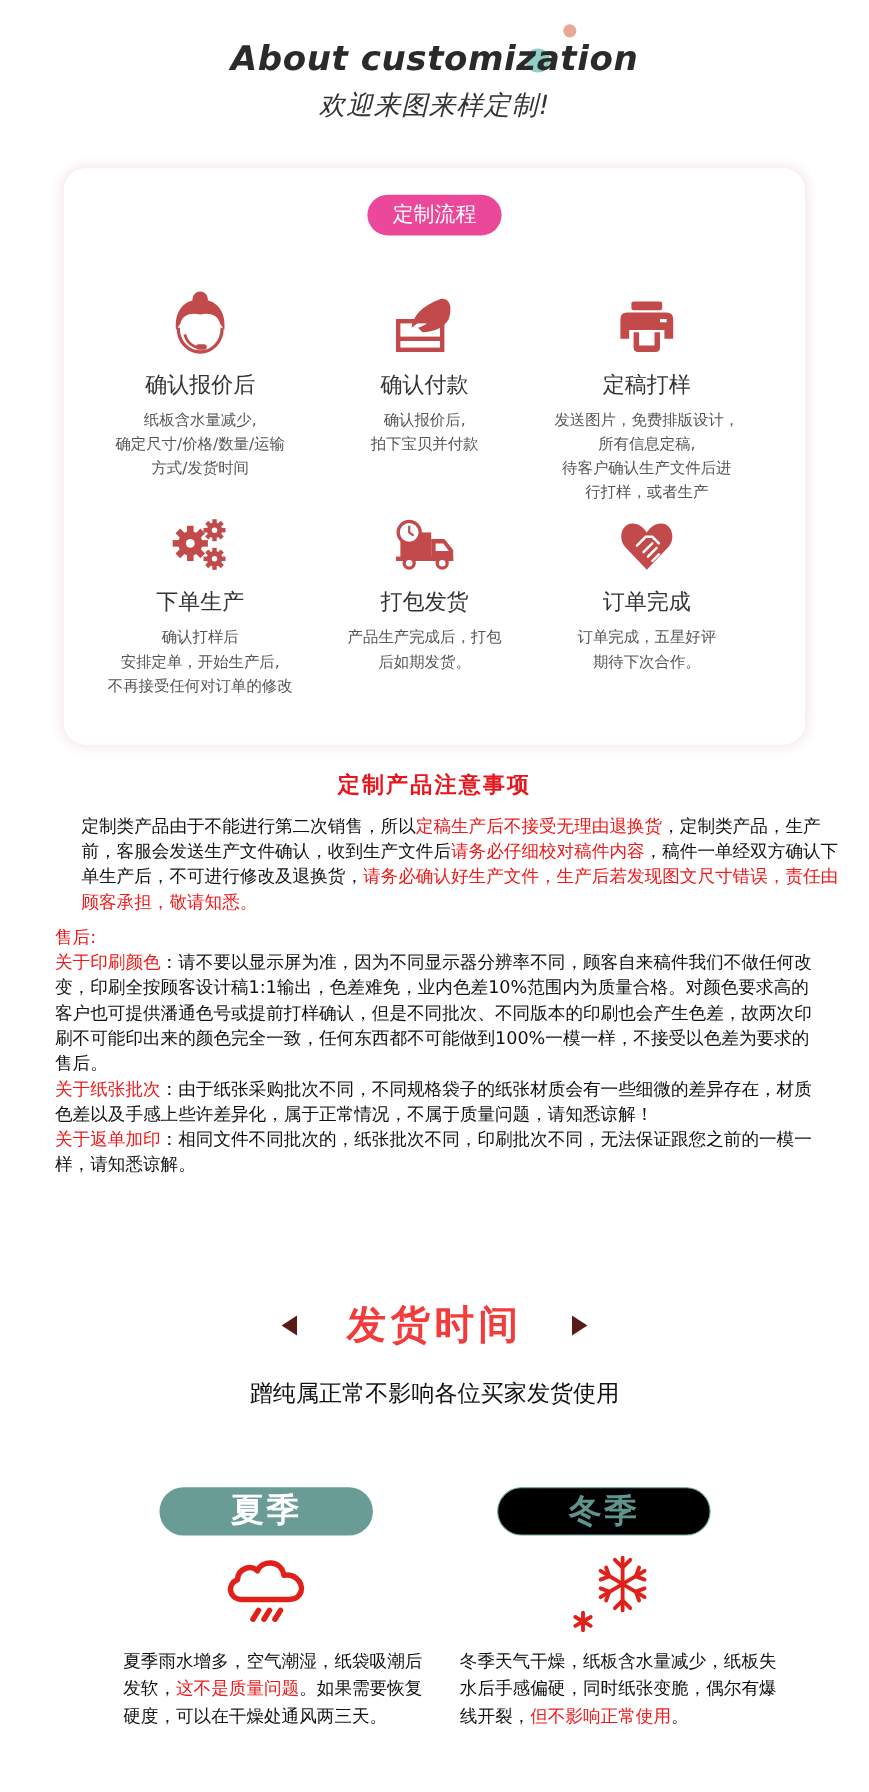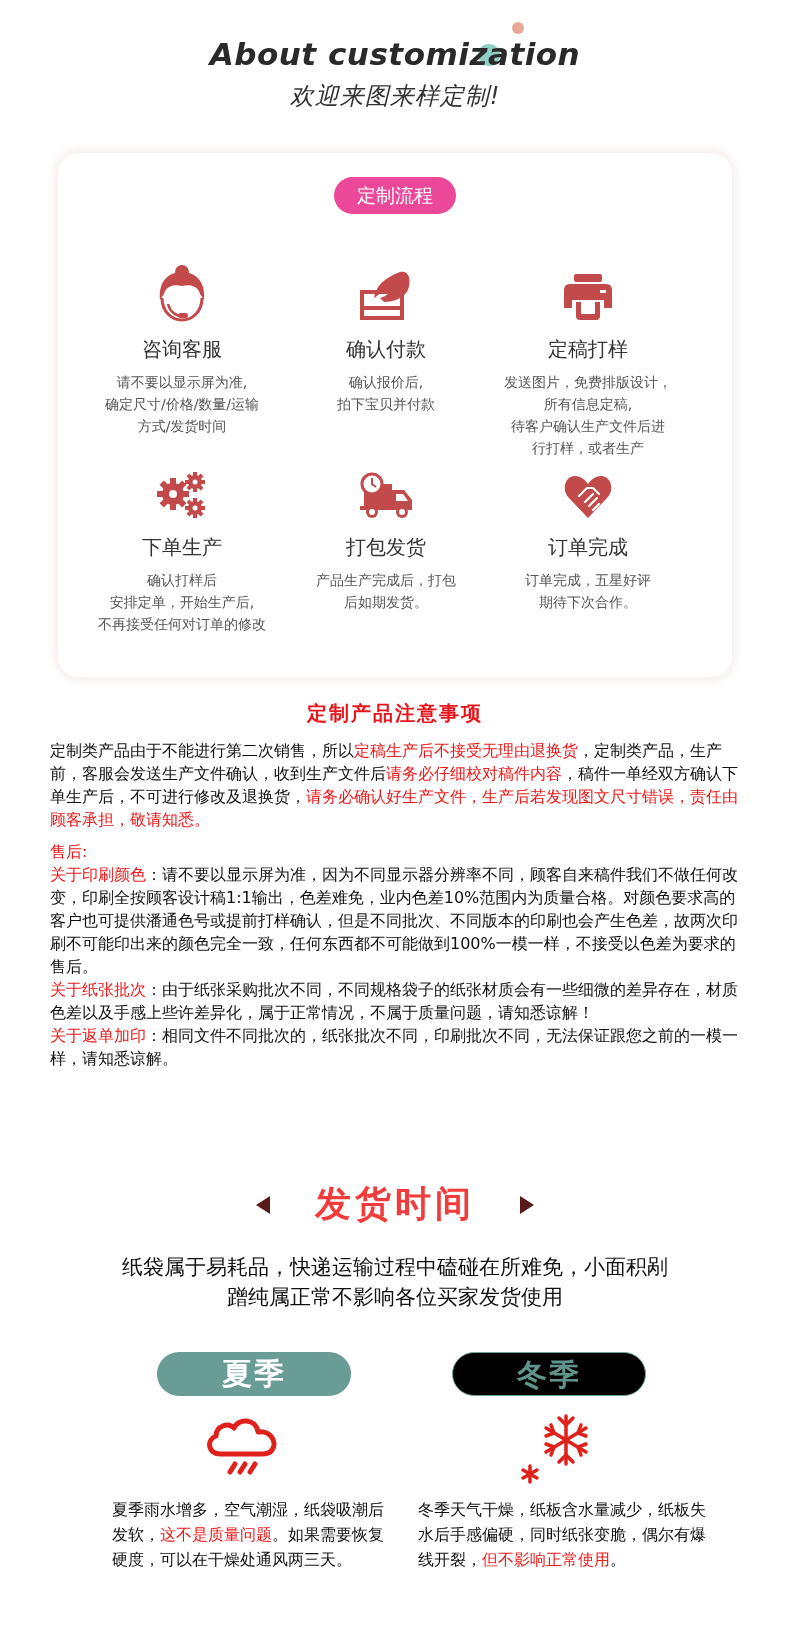--- a/index.html
+++ b/index.html
@@ -35,21 +35,21 @@
   .red { color:#f01818; }
 
   
   .tip-title { left:0; width:790px; top:1180px; text-align:center; color:#f33b3b; font-size:36px; font-weight:bold; letter-spacing:4px; }
   .arrow { top:1196px; width:0; height:0; border-top:9px solid transparent; border-bottom:9px solid transparent; }
   .arrow.l { left:256px; border-right:14px solid #5a1a1a; }
   .arrow.r { left:520px; border-left:14px solid #5a1a1a; }
   .tip-text { left:0; width:790px; top:1252px; text-align:center; font-size:21px; line-height:30px; color:#111; }
 
   .season { top:1352px; width:194px; height:44px; border-radius:22px; text-align:center; line-height:44px; font-size:30px; font-weight:bold; letter-spacing:2px; box-sizing:border-box; }
-  .summer { left:157px; background:#689c94; color:#fff; }
+  .summer { left:145px; background:#689c94; color:#fff; }
   .winter { left:452px; border:1.5px solid #6da39b; color:#5f948c; background:#000000; }
 
   .s-text { top:1497px; font-size:16px; line-height:25px; color:#111; }
 </style>
 </head>
 <body>
 
 <div class="abs dot-pink"></div>
 <div class="abs dot-teal"></div>
 <div class="abs h-en">About customization</div>
@@ -61,23 +61,23 @@
 <div class="abs step" style="left:72px; top:262px;">
   <div class="ic">
     <svg width="56" height="58" viewBox="0 0 56 58">
       <circle cx="28" cy="8" r="7" fill="#c24a4a"></circle>
       <path d="M6 36 C4 14 18 8 28 8 C38 8 52 14 50 36 L46 30 C44 22 36 20 28 22 C20 20 12 22 10 30 Z" fill="#c24a4a"></path>
       <path d="M8 34 C8 48 18 56 28 56 C38 56 48 48 48 34" fill="none" stroke="#c24a4a" stroke-width="3"></path>
       <path d="M14 40 C16 48 22 52 28 52" fill="none" stroke="#c24a4a" stroke-width="2.5"></path>
       <rect x="24" y="49" width="10" height="5" rx="2.5" fill="#c24a4a"></rect>
     </svg>
   </div>
-  <div class="t">咨询客服</div>
-  <div class="d">
-    <div>请不要以显示屏为准,</div>
+  <div class="t">确认报价后</div>
+  <div class="d">
+    <div>纸板含水量减少,</div>
     <div>确定尺寸/价格/数量/运输</div>
     <div>方式/发货时间</div>
   </div>
 </div>
 
 <div class="abs step" style="left:276px; top:262px;">
   <div class="ic">
     <svg width="56" height="54" viewBox="0 0 56 54">
       <rect x="4" y="24" width="40" height="26" fill="none" stroke="#c24a4a" stroke-width="4"></rect>
       <rect x="4" y="38" width="40" height="4" fill="#c24a4a"></rect>
@@ -174,35 +174,34 @@
     </svg>
   </div>
   <div class="t">订单完成</div>
   <div class="d">
     <div>订单完成，五星好评</div>
     <div>期待下次合作。</div>
   </div>
 </div>
 
 <div class="abs notice-title">定制产品注意事项</div>
-<div class="abs notice" style="top:739px;">
+<div class="abs notice" style="top:739px;margin-left:24px;">
   <span>定制类产品由于不能进行第二次销售，所以</span><span class="red">定稿生产后不接受无理由退换货</span><span>，定制类产品，生产前，客服会发送生产文件确认，收到生产文件后</span><span class="red">请务必仔细校对稿件内容</span><span>，稿件一单经双方确认下单生产后，不可进行修改及退换货，</span><span class="red">请务必确认好生产文件，生产后若发现图文尺寸错误，责任由顾客承担，敬请知悉。</span>
 </div>
 <div class="abs notice red" style="top:840px;">售后:</div>
 <div class="abs notice" style="top:863px;">
   <div><span class="red">关于印刷颜色</span><span>：请不要以显示屏为准，因为不同显示器分辨率不同，顾客自来稿件我们不做任何改变，印刷全按顾客设计稿1:1输出，色差难免，业内色差10%范围内为质量合格。对颜色要求高的客户也可提供潘通色号或提前打样确认，但是不同批次、不同版本的印刷也会产生色差，故两次印刷不可能印出来的颜色完全一致，任何东西都不可能做到100%一模一样，不接受以色差为要求的售后。</span></div>
   <div><span class="red">关于纸张批次</span><span>：由于纸张采购批次不同，不同规格袋子的纸张材质会有一些细微的差异存在，材质色差以及手感上些许差异化，属于正常情况，不属于质量问题，请知悉谅解！</span></div>
   <div><span class="red">关于返单加印</span><span>：相同文件不同批次的，纸张批次不同，印刷批次不同，无法保证跟您之前的一模一样，请知悉谅解。</span></div>
 </div>
 
 <div class="abs arrow l"></div>
 <div class="abs arrow r"></div>
 <div class="abs tip-title">发货时间</div>
 <div class="abs tip-text">
-  <div>纸袋属于易耗品，快递运输过程中磕碰在所难免，小面积剐</div>
   <div>蹭纯属正常不影响各位买家发货使用</div>
 </div>
 
 <div class="abs season summer">夏季</div>
 <div class="abs season winter">冬季</div>
 
 <div class="abs" style="left:202px; top:1414px;">
   <svg width="80" height="64" viewBox="0 0 80 64">
     <path d="M18 40 C6 40 4 26 14 22 C14 12 26 8 32 14 C36 4 54 4 56 18 C68 16 76 28 70 36 C68 39 64 40 60 40 Z" fill="none" stroke="#e0201a" stroke-width="5" stroke-linejoin="round"></path>
     <path d="M28 58 L33 50 M38 58 L43 50 M48 58 L53 50" stroke="#e0201a" stroke-width="5" stroke-linecap="round"></path>

